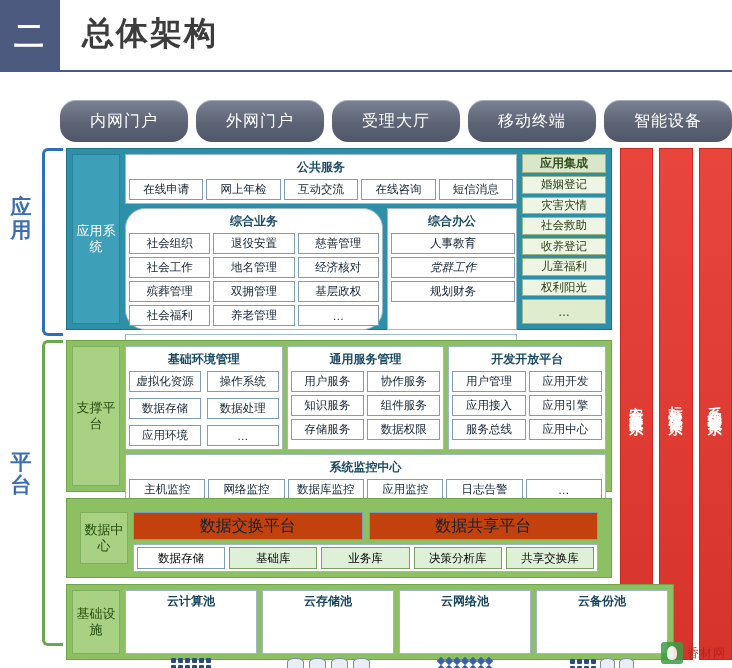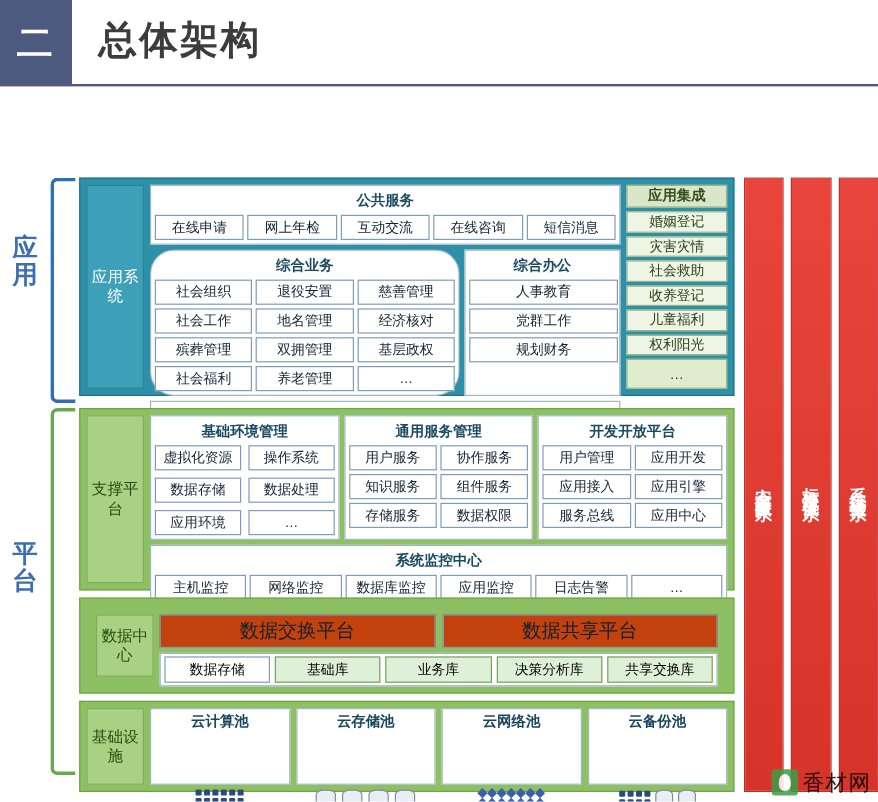--- a/index.html
+++ b/index.html
@@ -63,21 +63,21 @@
   
   .data-block{position:absolute;left:66px;top:498px;width:546px;height:80px;background:#8dbf63;border:1px solid #6fa447;padding:13px;box-sizing:border-box;}
   .data-inner{display:flex;height:100%;gap:5px;}
   .data-main{flex:1;display:flex;flex-direction:column;gap:4px;}
   .wide-cell{flex:1;background:#c2410c;border:1px solid #7f9db9;font-size:16px;color:#123;display:flex;align-items:center;justify-content:center;height:26px;}
   .store-row{display:flex;gap:4px;align-items:center;background:#ffffff;border:1px solid #9fb8c4;padding:3px;height:28px;box-sizing:border-box;}
   .store-lbl{width:86px;background:#ffffff;border:1px solid #7f9db9;font-size:11.5px;display:flex;align-items:center;justify-content:center;height:20px;}
   .store-cell{flex:1;background:#dff0d8;border:1px solid #7aa05f;font-size:11.5px;display:flex;align-items:center;justify-content:center;height:20px;}
 
   
-  .infra-block{position:absolute;left:66px;top:584px;width:546px;height:76px;background:#8dbf63;border:1px solid #6fa447;padding:5px;box-sizing:border-box;}
+  .infra-block{position:absolute;left:66px;top:584px;width:608px;height:76px;background:#8dbf63;border:1px solid #6fa447;padding:5px;box-sizing:border-box;}
   .infra-inner{display:flex;height:100%;gap:5px;}
   .infra-main{flex:1;display:flex;gap:5px;}
   .pool{flex:1;background:#ffffff;border:1px solid #9fb8c4;display:flex;flex-direction:column;align-items:center;padding-top:2px;box-sizing:border-box;gap:48px;}
   .pool-title{font-size:12px;color:#17465e;font-weight:bold;}
   .pool-art{flex:1;width:100%;display:flex;align-items:center;justify-content:center;}
 
   
   .dots{display:grid;grid-template-columns:repeat(6,5px);grid-auto-rows:5px;gap:2px;}
   .dots i{display:block;width:5px;height:5px;background:#2c4b7c;border-radius:1px;}
   .cyls{display:flex;gap:5px;align-items:flex-end;}
@@ -85,35 +85,42 @@
   .net{display:grid;grid-template-columns:repeat(7,6px);grid-auto-rows:6px;gap:2px;}
   .net i{display:block;width:6px;height:6px;background:#3a5fa8;transform:rotate(45deg);}
   .bkp{display:flex;gap:4px;align-items:flex-end;}
   .bkp .dots{grid-template-columns:repeat(4,5px);}
   .bkp .cyl{width:13px;height:18px;}
 
   
   .wm{position:absolute;right:6px;bottom:4px;display:flex;align-items:center;gap:4px;opacity:.85;}
   .wm-logo{width:22px;height:22px;background:#3c9d46;border-radius:3px;position:relative;}
   .wm-logo:before{content:"";position:absolute;left:6px;top:4px;width:10px;height:14px;background:#ffffff;border-radius:50% 50% 40% 40%;}
-  .wm-text{font-size:18px;color:#000000;letter-spacing:1px;font-family:Liberation Mono, monospace;}
+  .wm-text{font-size:12px;color:#b91c1c;letter-spacing:1px;font-family:Liberation Mono, monospace;}
 </style>
 </head>
 <body>
 
 <div class="page">
 
   <div class="header">
     <div class="hdr-num">
       <span>二</span>
     </div>
     <div class="hdr-title">总体架构</div>
     <div class="hdr-rule"></div>
   </div>
 
+  <div class="portals">
+    <div class="portal">内网门户</div>
+    <div class="portal">外网门户</div>
+    <div class="portal">受理大厅</div>
+    <div class="portal">移动终端</div>
+    <div class="portal">智能设备</div>
+  </div>
 
   <div class="brace app"></div>
   <div class="side-label app">应用</div>
   <div class="brace plat"></div>
   <div class="side-label plat">平台</div>
 
   <div class="redcols">
     <div class="redcol">安全保障体系</div>
     <div class="redcol">标准规范体系</div>
     <div class="redcol">系统运维体系</div>
@@ -152,21 +159,21 @@
               <div class="cell">社会福利</div>
               <div class="cell">养老管理</div>
               <div class="cell">…</div>
             </div>
           </div>
 
           <div class="panel" style="flex:1;">
             <div class="panel-title">综合办公</div>
             <div class="cells" style="flex-direction:column;">
               <div class="cell" style="flex:none;width:100%;">人事教育</div>
-              <div class="cell" style="flex:none;width:100%;">党群工作</div>
+              <div class="cell" style="flex:none;width:100%;font-style:italic;">党群工作</div>
               <div class="cell" style="flex:none;width:100%;">规划财务</div>
             </div>
           </div>
         </div>
 
         <div class="panel">
           <div class="panel-title">决策支持</div>
           <div class="cells">
             <div class="cell">基础查询</div>
             <div class="cell">综合统计</div>

